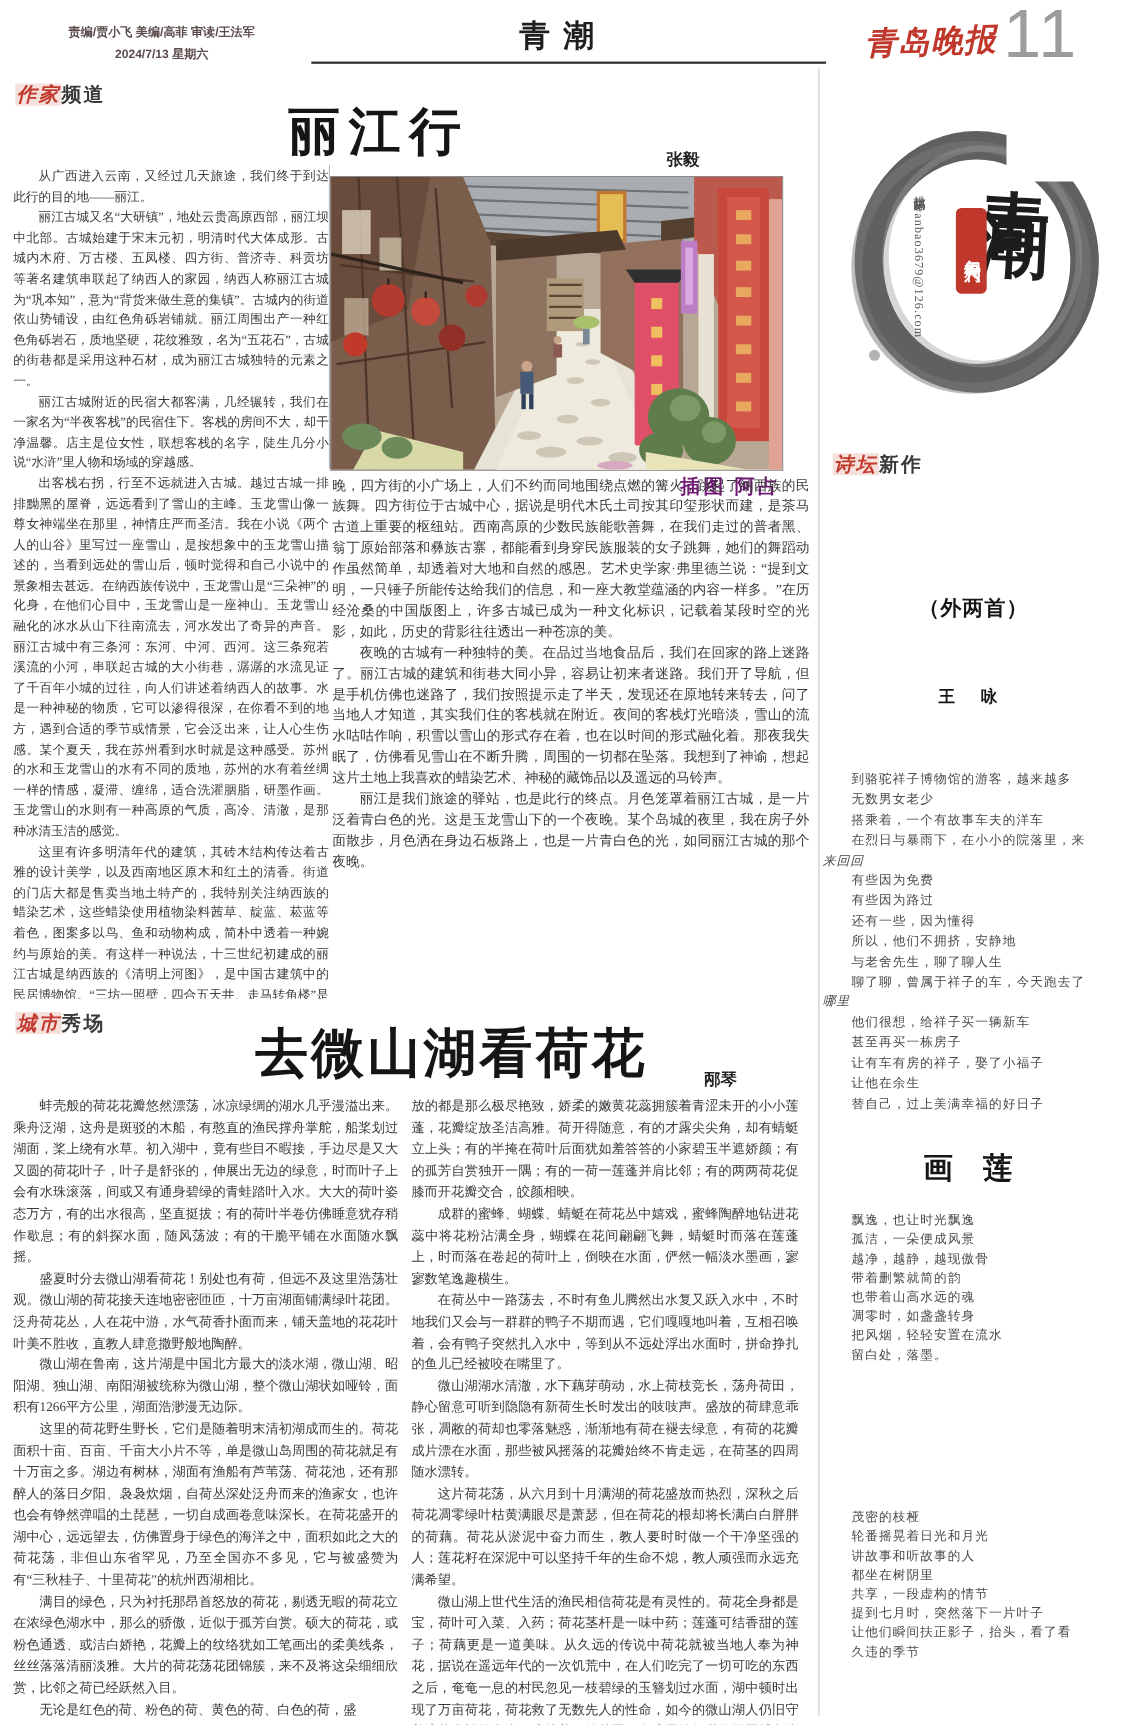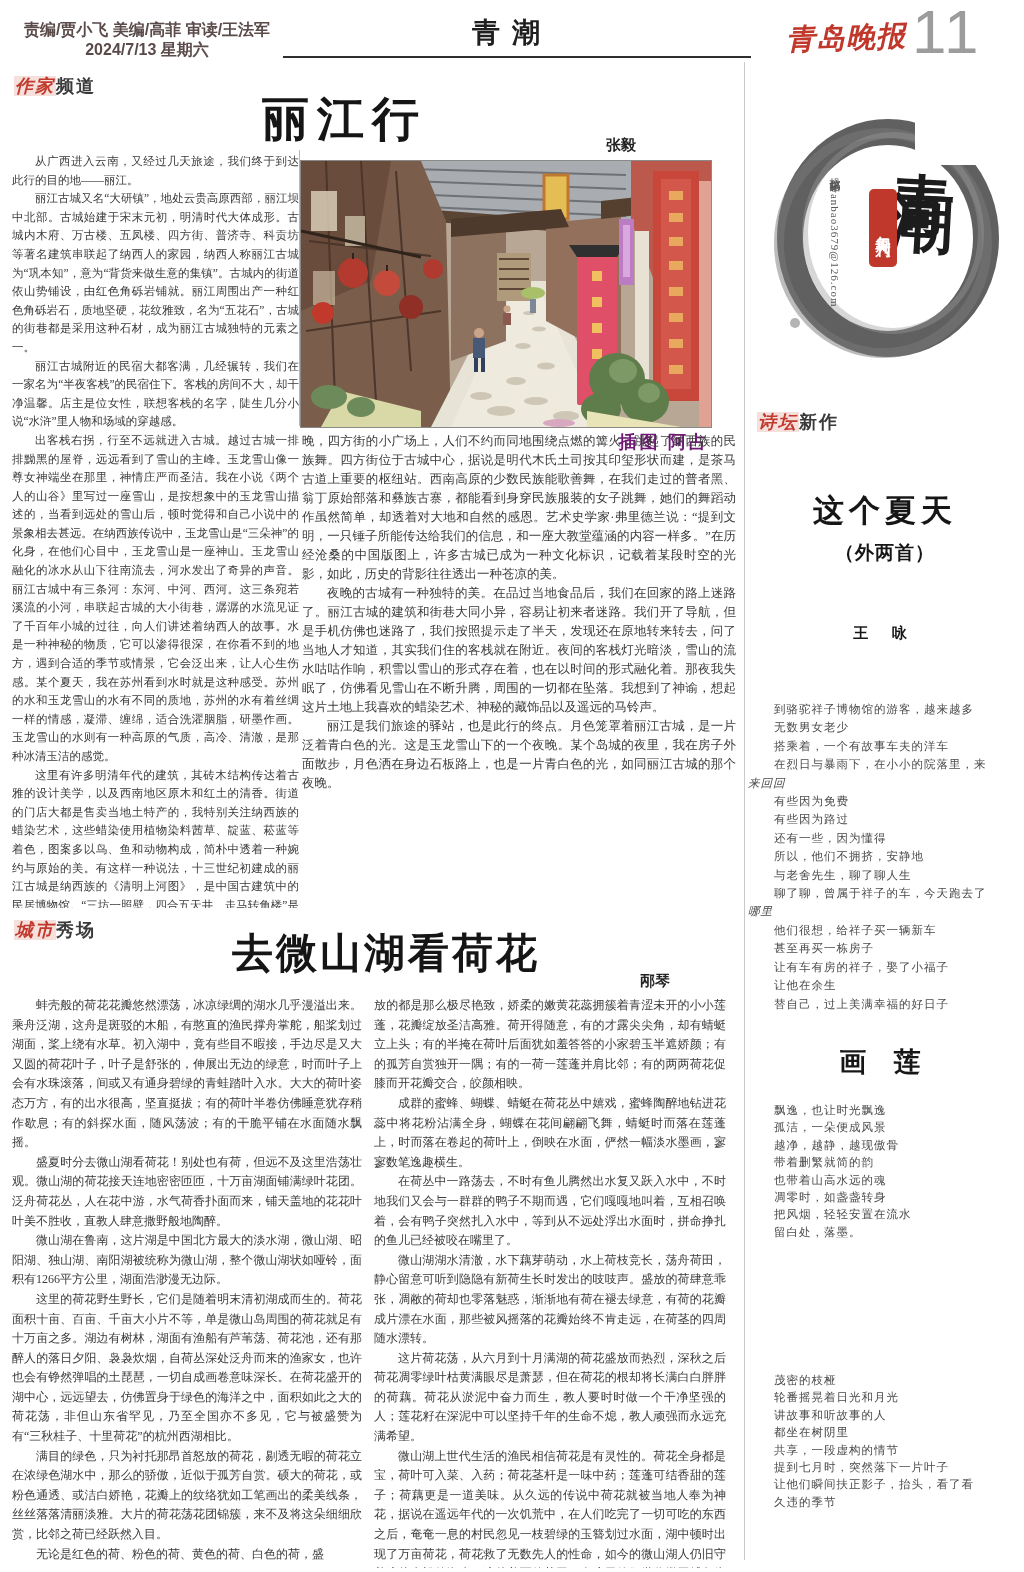--- a/index.html
+++ b/index.html
@@ -1,20 +1,20 @@
 <!DOCTYPE html>
 <html><head>
 <meta charset="utf-8">
 <style>
   html,body{margin:0;padding:0;background:#ffffff;}
   #page{position:relative;width:1024px;height:1572px;background:#fff;overflow:hidden;
         font-family:"Liberation Serif","DejaVu Serif",serif;color:#3a3a3a;}
   
   .credits{position:absolute;left:22px;top:20px;width:250px;text-align:center;
-           font-size:16px;line-height:20px;color:#5a4a4a;font-weight:bold;
+           font-size:11px;line-height:20px;color:#5a4a4a;font-weight:bold;
            font-family:"Liberation Sans","DejaVu Sans",sans-serif;}
   .center-title{position:absolute;left:392px;top:14px;width:240px;text-align:center;
            font-size:28px;font-weight:bold;letter-spacing:12px;color:#1f1f1f;
            font-family:"Liberation Sans","DejaVu Sans",sans-serif;}
   .title-rule{position:absolute;left:283px;top:56px;width:468px;height:2px;background:#2e2e2e;}
   .masthead{position:absolute;left:786px;top:18px;width:150px;font-size:29px;font-weight:bold;
            font-style:italic;color:#c0372b;transform:rotate(-2deg);letter-spacing:1px;
            font-family:"Liberation Serif","DejaVu Serif",serif;}
   .page-num{position:absolute;left:912px;top:-4px;font-size:62px;color:#9c9c9c;
            font-family:"Liberation Sans","DejaVu Sans",sans-serif;letter-spacing:2px;}
@@ -32,21 +32,21 @@
   .a1-col2{position:absolute;left:302px;top:432px;width:434px;height:458px;overflow:hidden;
            font-size:12.5px;line-height:19px;text-align:justify;}
   .col-rule{position:absolute;left:299px;top:150px;width:1px;height:276px;background:#b8b8b8;}
   .illus{position:absolute;left:300px;top:160px;width:410px;height:266px;}
   .illus svg{display:block;border:1px solid #8a8a8a;}
   .illus-caption{position:absolute;left:300px;top:430px;width:410px;text-align:right;
            font-size:18px;font-weight:bold;color:#701a75;letter-spacing:3px;}
   #page p{margin:0;text-indent:2em;}
   #page p.noindent{text-indent:0;}
   
-  .a2-title{position:absolute;left:232px;top:926px;font-size:41px;font-weight:bold;
+  .a2-title{position:absolute;left:232px;top:926px;font-size:48px;font-weight:bold;
            letter-spacing:3px;color:#151515;font-family:"Liberation Sans","DejaVu Sans",sans-serif;}
   .a2-author{position:absolute;left:640px;top:972px;font-size:15px;font-weight:bold;color:#222;}
   .a2-col1{position:absolute;left:12px;top:996px;width:350px;height:572px;overflow:hidden;
            font-size:12px;line-height:19.6px;text-align:justify;}
   .a2-col2{position:absolute;left:374px;top:996px;width:352px;height:572px;overflow:hidden;
            font-size:12px;line-height:19.6px;text-align:justify;}
   
   .v-rule{position:absolute;left:744px;top:62px;width:1px;height:1498px;background:#c9c9c9;}
   .logo-block{position:absolute;left:765px;top:103px;width:252px;height:292px;}
   .logo-chars{position:absolute;left:128px;top:18px;writing-mode:vertical-rl;
@@ -274,21 +274,20 @@
     <div class="logo-seal">每周六刊</div>
     <div class="logo-mail">
       <span>投稿邮箱</span>　<span>wanbao3679@126.com</span>
     </div>
   </div>
 
   <div class="sec-label" style="left:757px;top:410px;">
     <span class="red">诗坛</span><span class="dark">新作</span>
   </div>
 
-  <div class="poem-title pt1">这个夏天</div>
   <div class="poem-title pt1b">（外两首）</div>
   <div class="poem-title pt-author">王 咏</div>
   <div class="poem poem1">
       <div>到骆驼祥子博物馆的游客，越来越多</div>
       <div>无数男女老少</div>
       <div>搭乘着，一个有故事车夫的洋车</div>
       <div>在烈日与暴雨下，在小小的院落里，来</div>
       <div class="hang">来回回</div>
       <div>有些因为免费</div>
       <div>有些因为路过</div>

